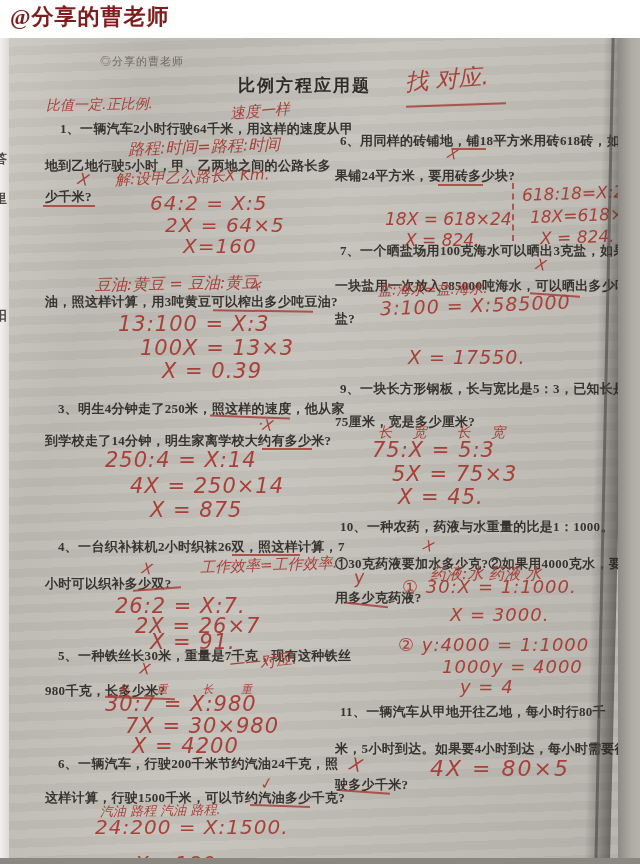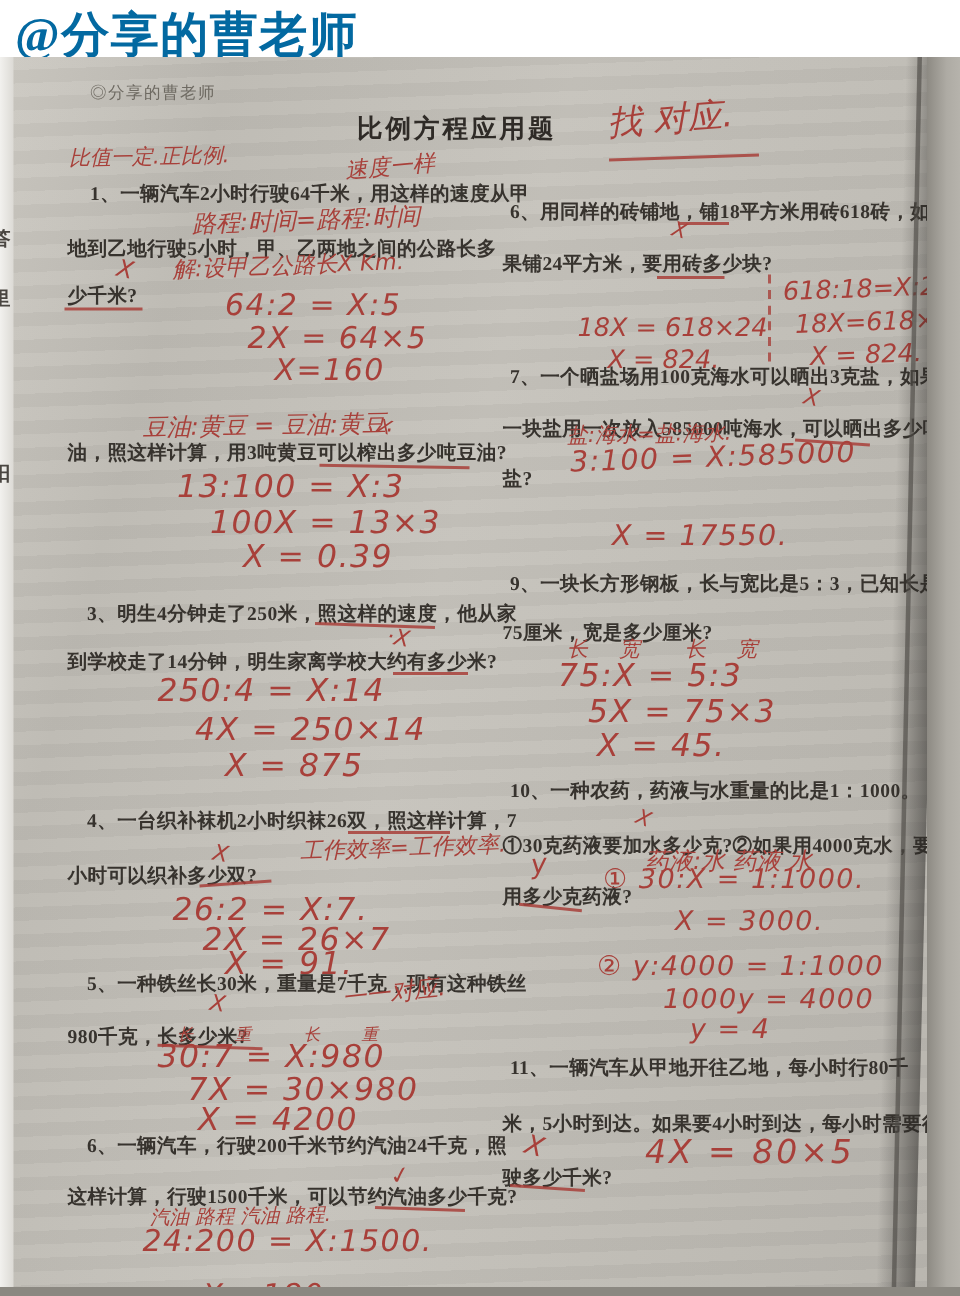--- a/index.html
+++ b/index.html
@@ -2,39 +2,39 @@
 <html><head>
 <meta charset="utf-8">
 <style>
   html,body{margin:0;padding:0;}
   body{width:640px;height:864px;overflow:hidden;background:#fff;
        font-family:"Liberation Sans",sans-serif;}
   #stage{position:relative;width:640px;height:864px;overflow:hidden;}
 
   
   #webheader{position:absolute;left:0;top:0;width:640px;height:38px;background:#ffffff;}
-  #webheader .handle{position:absolute;left:10px;top:2px;font-size:32px;font-weight:700;
-       color:#0369a1;font-family:"Liberation Serif",serif;letter-spacing:1px;}
+  #webheader .handle{position:absolute;left:10px;top:2px;font-size:22px;font-weight:700;
+       color:#7f1d1d;font-family:"Liberation Serif",serif;letter-spacing:1px;}
 
   
   #photo{position:absolute;left:0;top:38px;width:640px;height:826px;overflow:hidden;
        background:linear-gradient(105deg,#cdcac3 0%,#bdbab3 18%,#c6c3bc 45%,#bfbcb5 70%,#b7b4ad 100%);}
   .texture{position:absolute;inset:0;pointer-events:none;opacity:.5;
        background:repeating-linear-gradient(178deg,rgba(255,255,255,.06) 0 9px,rgba(0,0,0,.05) 9px 18px);}
   .left-margin{position:absolute;left:0;top:0;width:9px;height:100%;
        background:linear-gradient(to right,#f2f1ee,#dcdad5);}
   .edge-shadow{position:absolute;right:20px;top:-10px;bottom:-10px;width:26px;
        background:linear-gradient(to right,rgba(0,0,0,0),rgba(42,40,37,.55));transform:skewX(-1.4deg);}
   .edge-line{position:absolute;right:34px;top:-10px;bottom:-10px;width:3px;background:#4e4b46;
        opacity:.65;transform:rotate(1.2deg);}
   .edge-page{position:absolute;right:0;top:0;bottom:0;width:22px;
        background:linear-gradient(to right,#8d8a83,#aeaba4 60%,#b6b3ac);}
   .bottom-edge{position:absolute;left:0;right:0;bottom:0;height:6px;background:#8b8881;}
 
-  .wm{position:absolute;font-size:11px;color:#6e6a62;letter-spacing:1px;}
+  .wm{position:absolute;font-size:11px;color:#6e6a62;letter-spacing:1px;margin-left:40px;}
   .title{position:absolute;font-size:17px;font-weight:700;color:#2f2b27;letter-spacing:2px;
        font-family:"Liberation Serif",serif;}
 
   
   .pl{position:absolute;font-family:"Liberation Serif",serif;font-weight:600;
       font-size:13px;color:#37332e;letter-spacing:.3px;white-space:nowrap;}
 
   
   .hw{position:absolute;color:#a8403a;font-style:italic;white-space:nowrap;
       font-family:"DejaVu Sans",sans-serif;}

